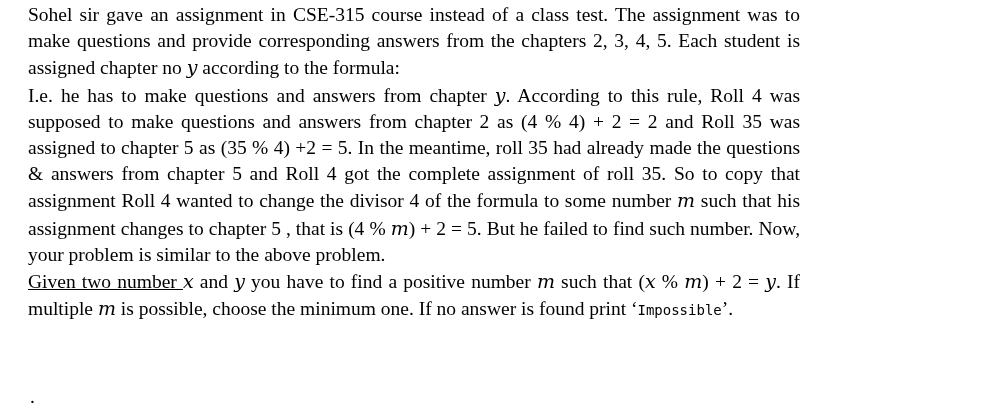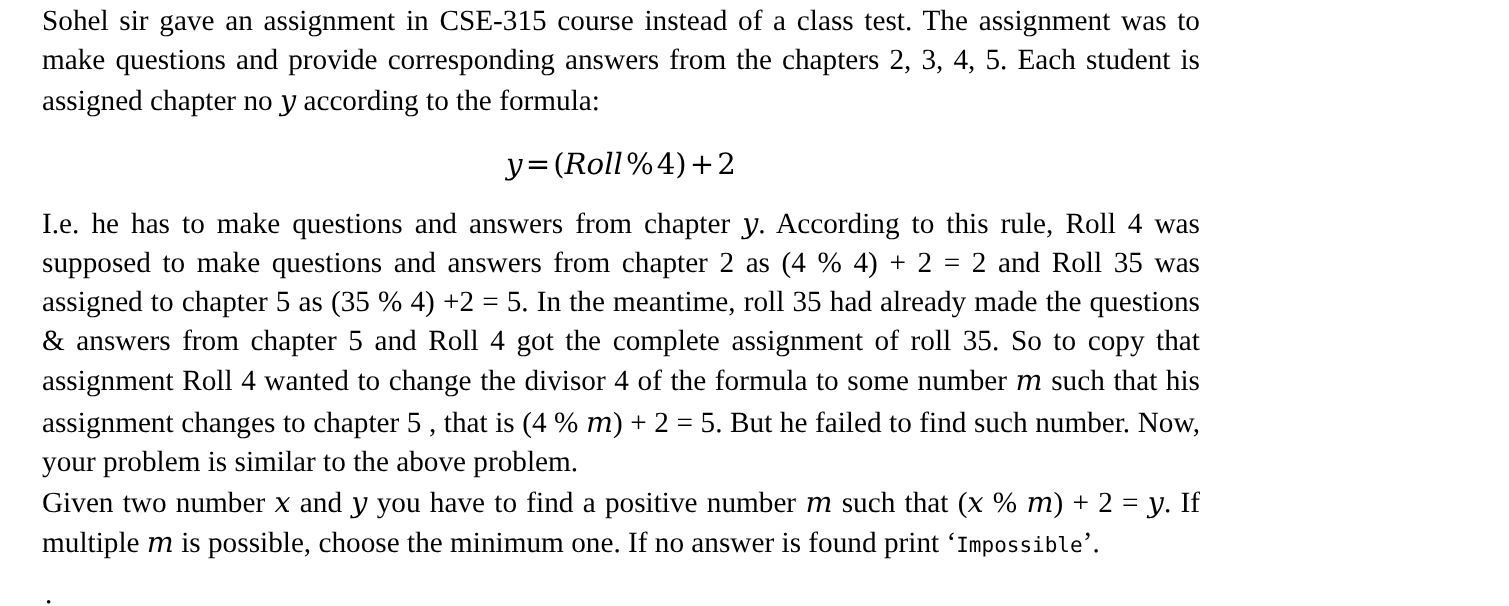--- a/index.html
+++ b/index.html
@@ -26,20 +26,21 @@
     line-height: 26.2px;
     text-align: justify;
     text-justify: inter-word;
     margin: 0;
   }
   .para.first {
     padding-top: 2px;
   }
   .para-indent-line {
     text-indent: 28px;
+    text-decoration: underline;
   }
   .formula {
     text-align: center;
     font-size: 19.5px;
     margin: 16px 0 14px 0;
     white-space: nowrap;
   }
   .mi {
     font-family: "DejaVu Serif", serif;
     font-style: italic;
@@ -81,23 +82,20 @@
 </style>
 </head>
 <body>
 
 <div class="page">
 
   <p class="para first">
     <span>Sohel sir gave an assignment in CSE-315 course instead of a class test. The assignment was to make questions and provide corresponding answers from the chapters 2, 3, 4, 5. Each student is assigned chapter no </span><span class="mi-sm">y</span><span> according to the formula:</span>
   </p>
 
-  <div class="formula">
-    <span class="mi">y</span><span class="op">=</span><span class="mn">(</span><span class="mtext-it">Roll</span><span class="op">%</span><span class="mn">4</span><span class="mn">)</span><span class="op">+</span><span class="mn">2</span>
-  </div>
 
   <p class="para">
     <span>I.e. he has to make questions and answers from chapter </span><span class="mi-sm">y</span><span>. According to this rule, Roll 4 was supposed to make questions and answers from chapter 2 as (4 % 4) + 2 = 2 and Roll 35 was assigned to chapter 5 as (35 % 4) +2 = 5. In the meantime, roll 35 had already made the questions &amp; answers from chapter 5 and Roll 4 got the complete assignment of roll 35. So to copy that assignment Roll 4 wanted to change the divisor 4 of the formula to some number </span><span class="mi-sm">m</span><span> such that his assignment changes to chapter 5 , that is (4 % </span><span class="mi-sm">m</span><span>) + 2 = 5. But he failed to find such number. Now, your problem is similar to the above problem.</span>
   </p>
 
   <p class="para block3">
     <span class="para-indent-line">Given two number </span><span class="mi-sm">x</span><span> and </span><span class="mi-sm">y</span><span> you have to find a positive number </span><span class="mi-sm">m</span><span> such that (</span><span class="mi-sm">x</span><span> % </span><span class="mi-sm">m</span><span>) + 2 = </span><span class="mi-sm">y</span><span>. If multiple </span><span class="mi-sm">m</span><span> is possible, choose the minimum one. If no answer is found print ‘</span><span class="mono">Impossible</span><span>’.</span>
   </p>
 
   <div class="tail-mark">.</div>

